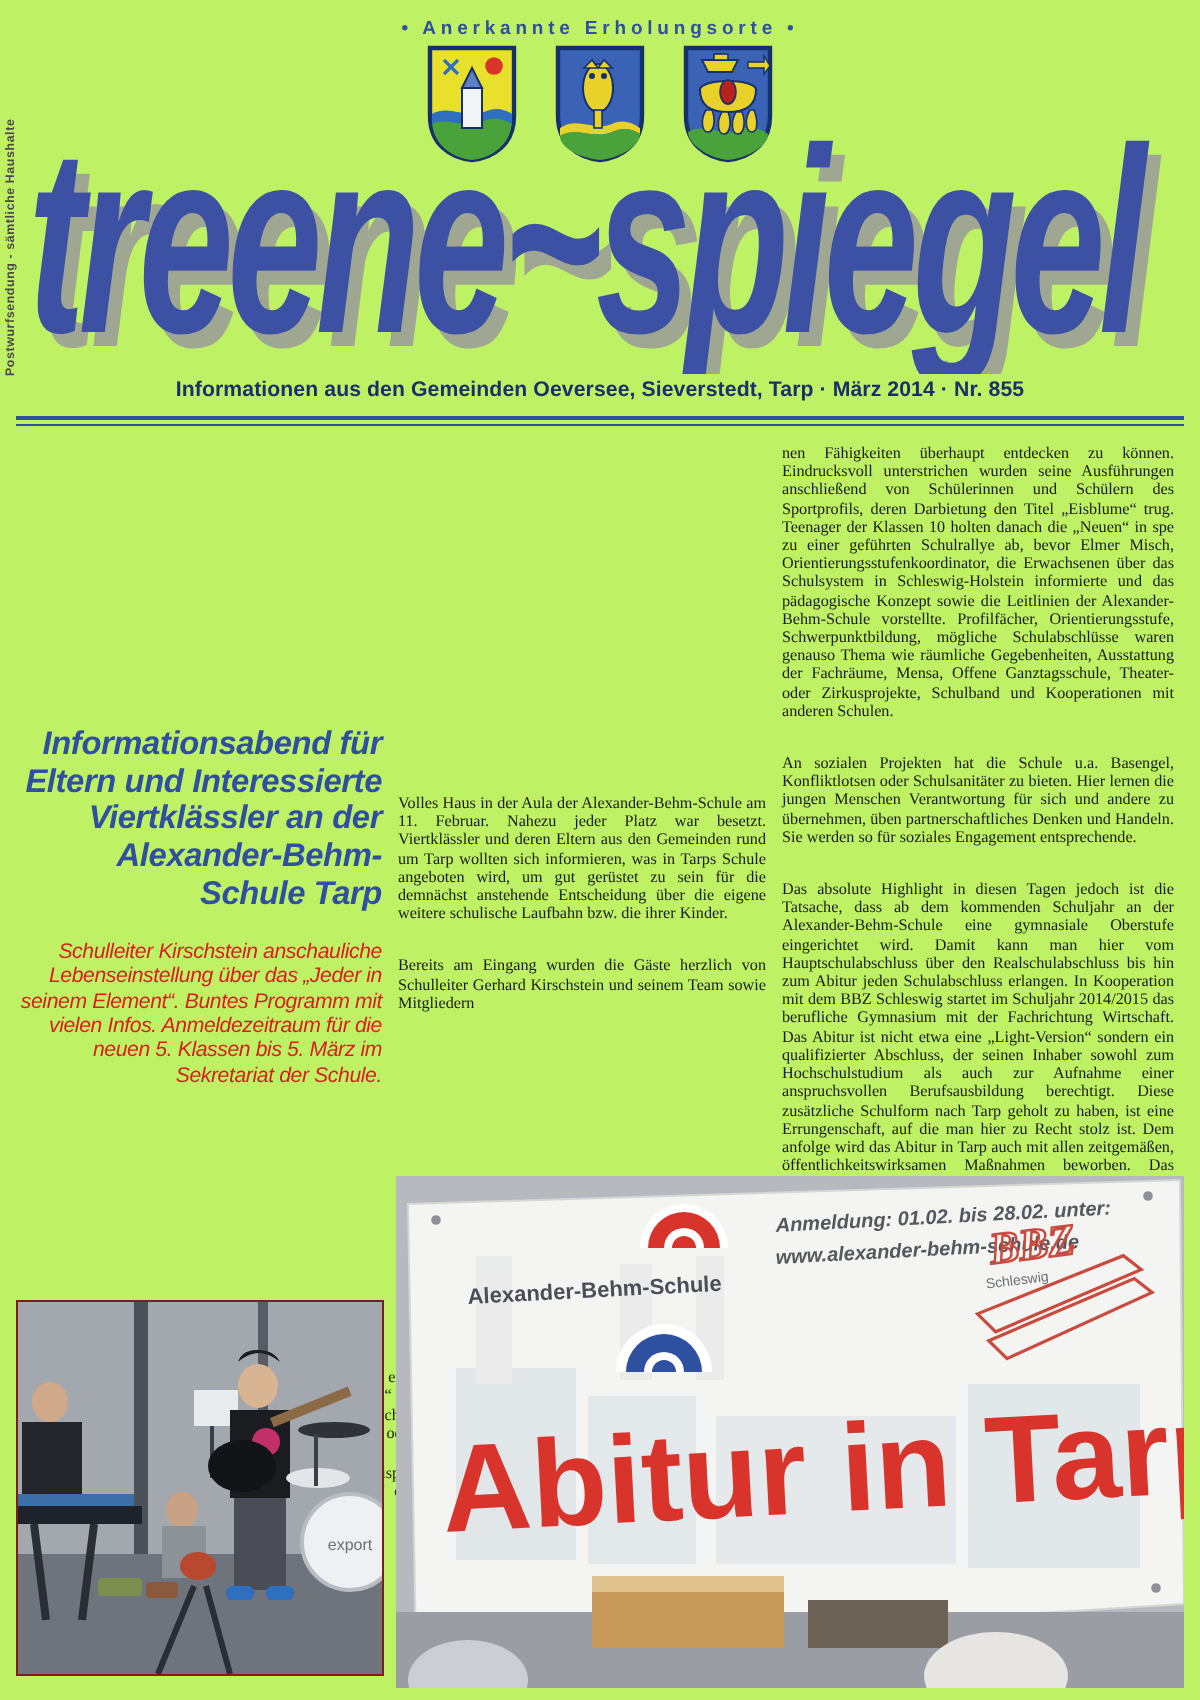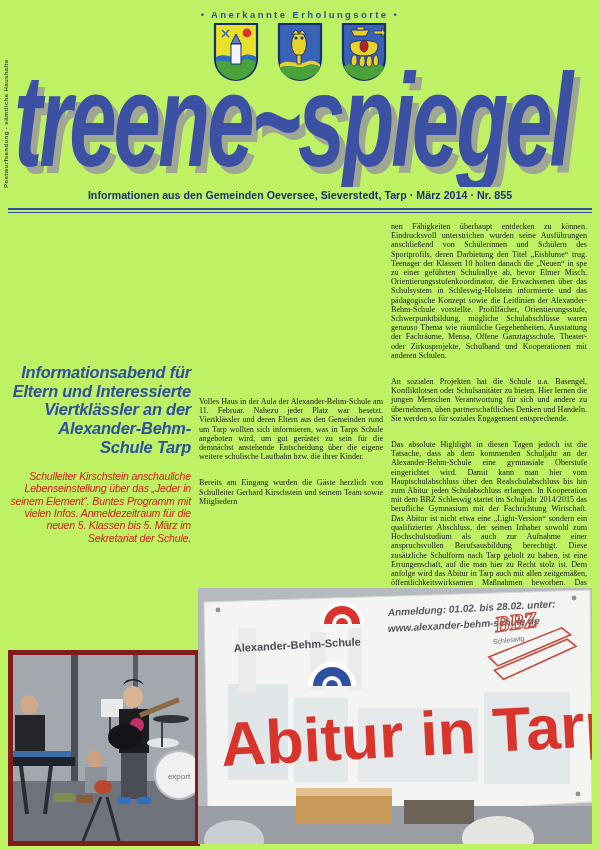--- a/index.html
+++ b/index.html
@@ -87,21 +87,21 @@
     column-count:2;column-gap:7px;
     font-size:8.1px;line-height:9.2px;text-align:justify;
     -webkit-hyphens:auto;hyphens:auto;
   }
   .twocol p{margin:0 0 1.5px 0;}
 
   
   .photoRow{position:absolute;left:8px;top:588px;width:584px;height:256px;}
   .photoBand{
     position:absolute;left:0;top:62px;width:182px;height:186px;
-    border:5px solid #7f1d1d;overflow:hidden;background:#8a8d92;
+    border:1px solid #7f1d1d;overflow:hidden;background:#8a8d92;
   }
   .photoBanner{
     position:absolute;left:190px;top:0;width:394px;height:256px;
     overflow:hidden;background:#b9bdc2;
   }
 </style>
 </head>
 <body>
 
 <div class="page">

